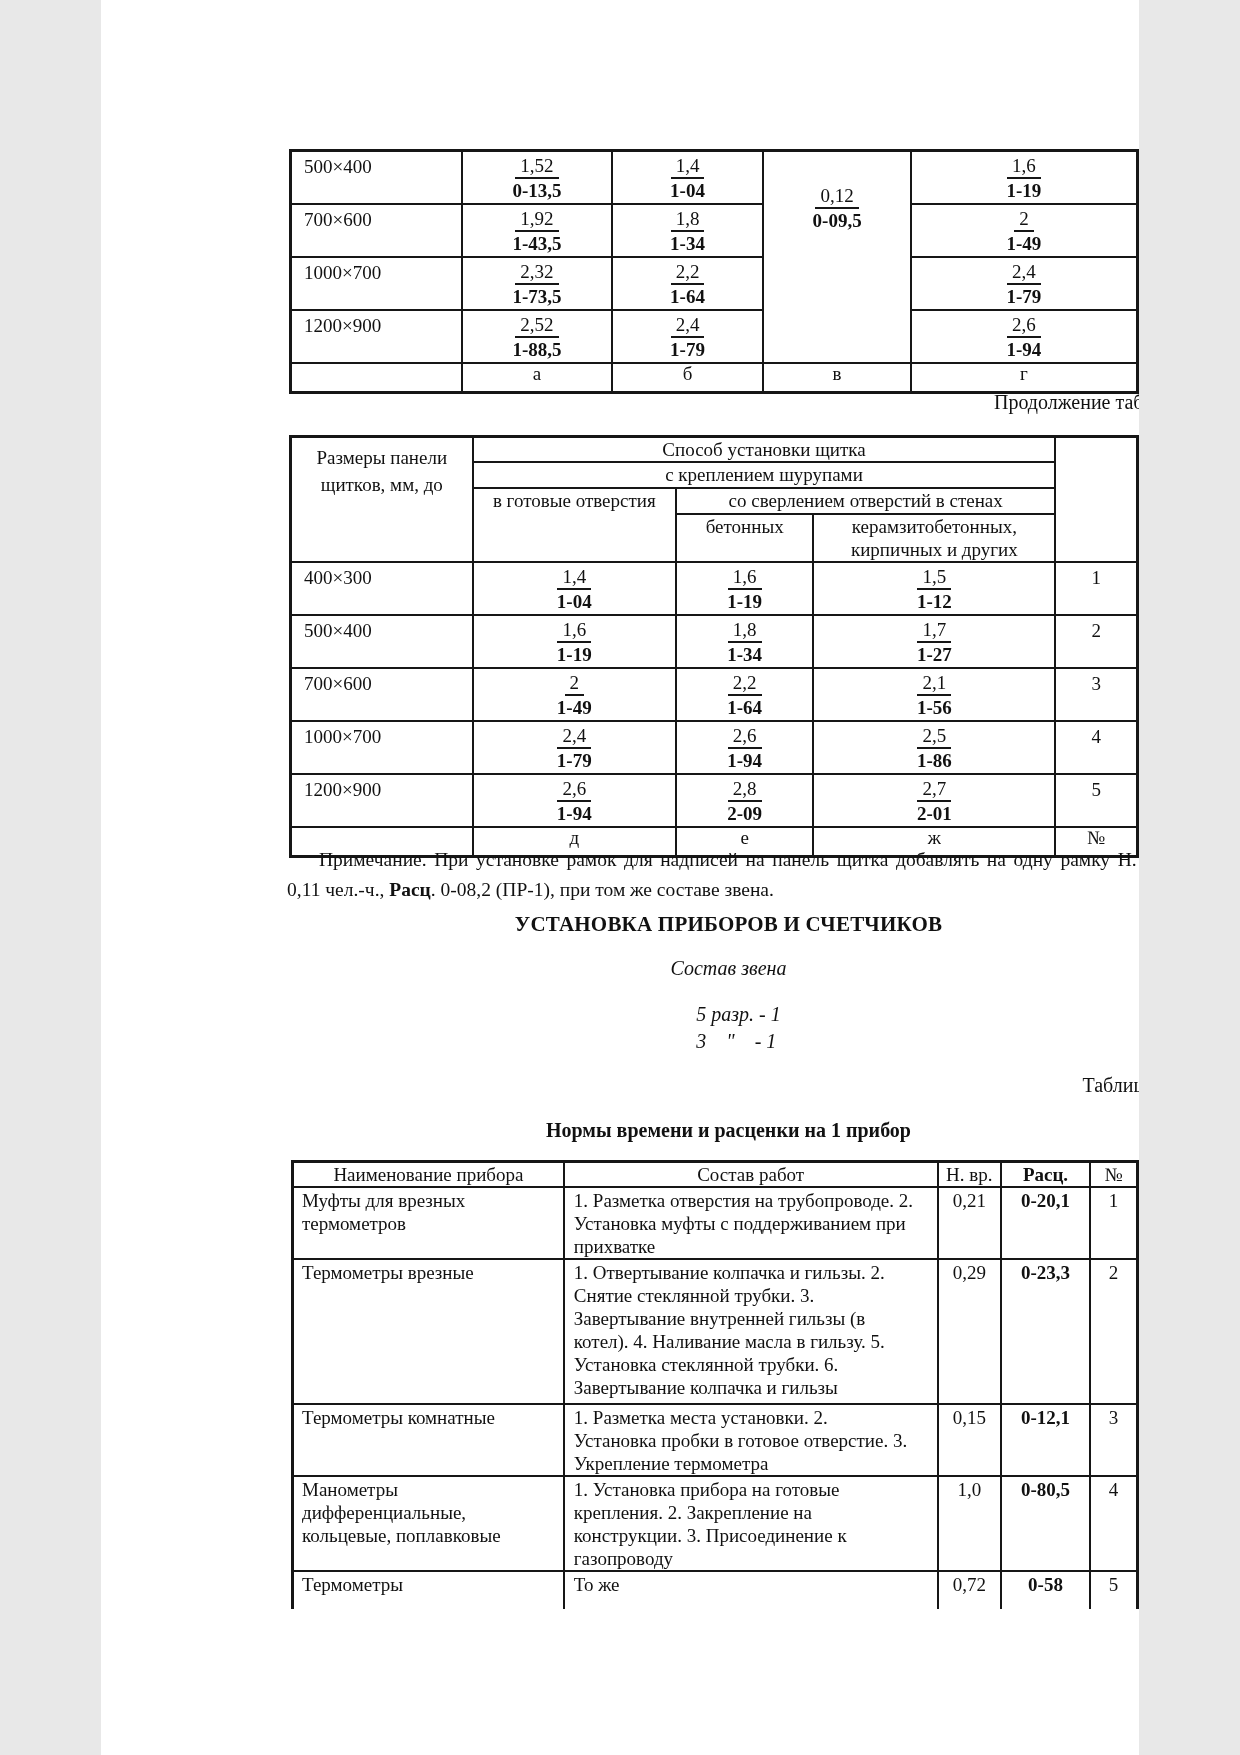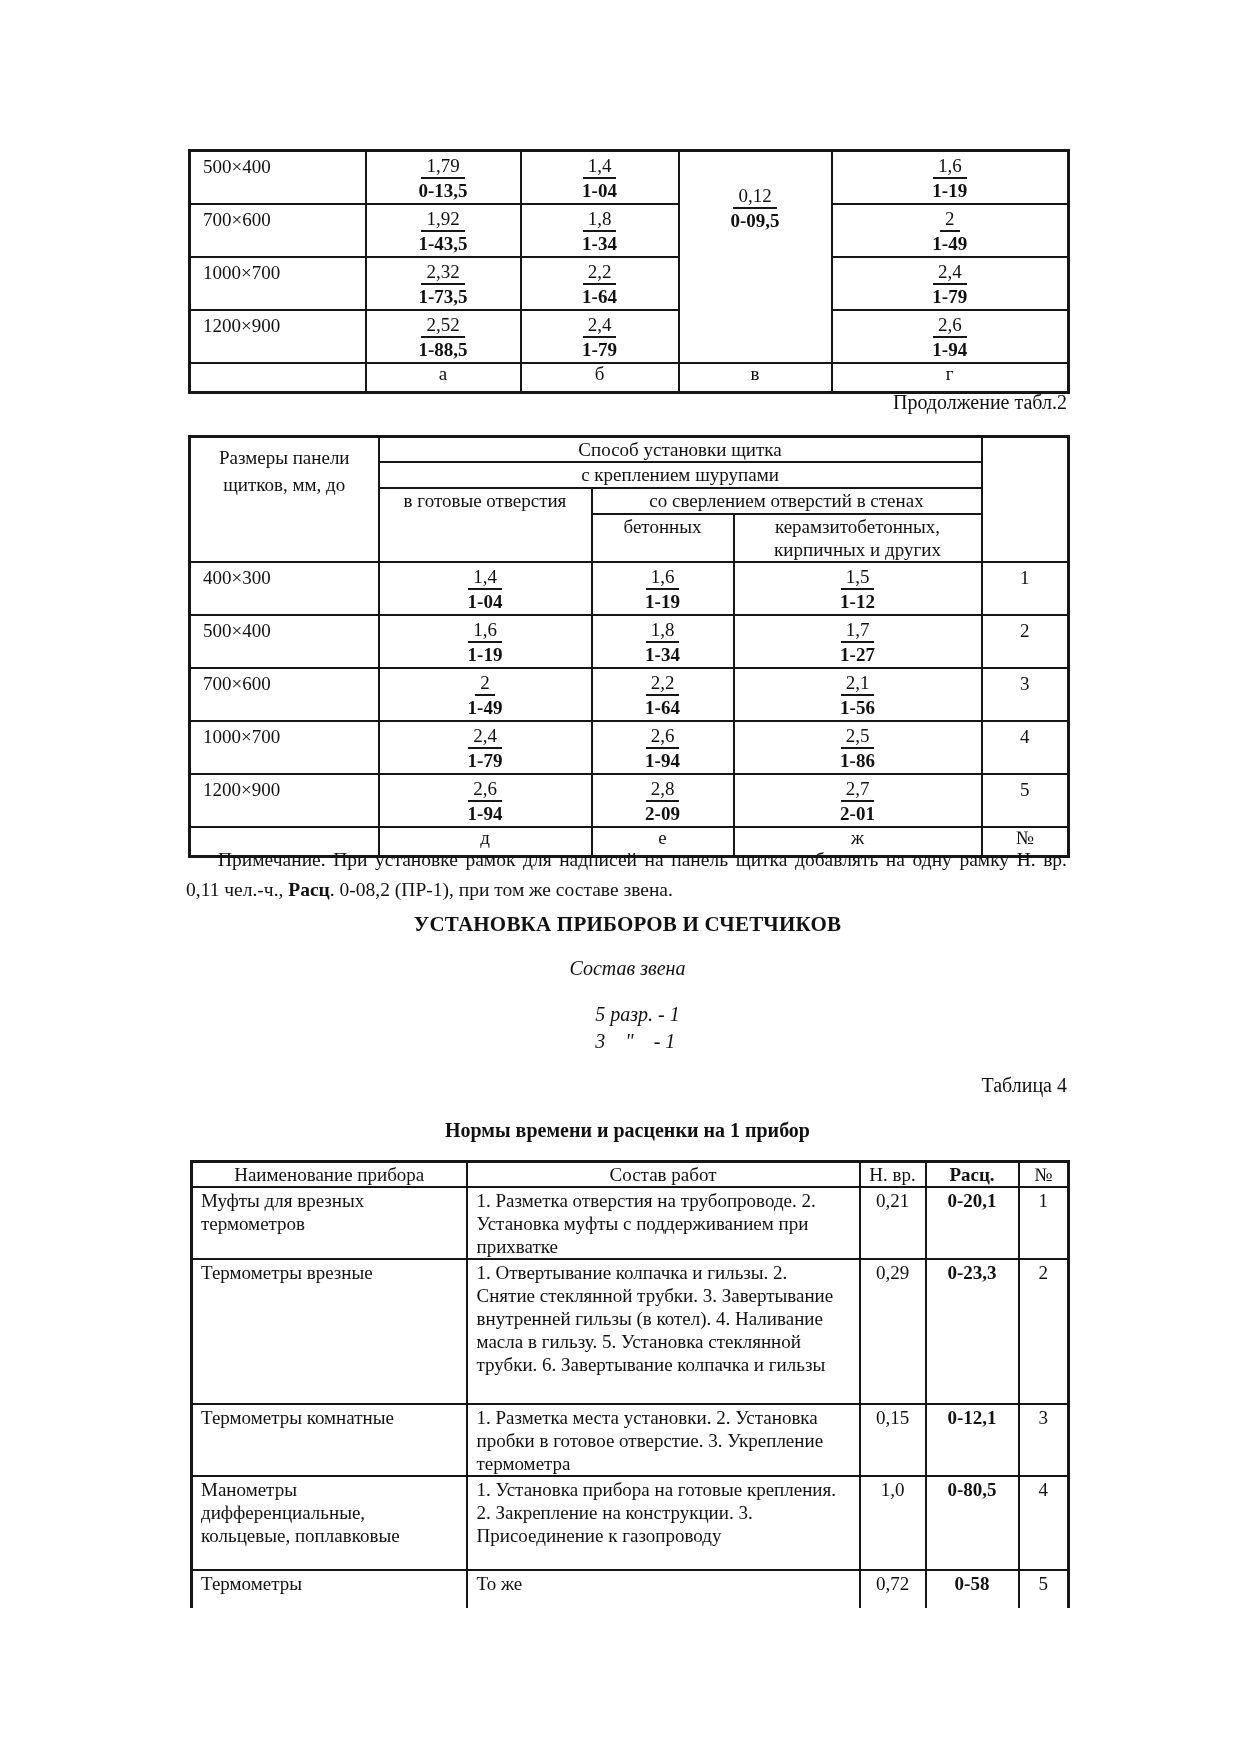--- a/index.html
+++ b/index.html
@@ -1,17 +1,17 @@
 <!DOCTYPE html>
 <html lang="ru"><head>
 <meta charset="utf-8">
 <style>
   html,body{margin:0;padding:0;background:#e8e8e8;}
   .page{
-    position:relative;width:1240px;height:1755px;background:#ffffff;
+    position:relative;width:1038px;height:1755px;background:#ffffff;
     font-family:"Liberation Serif","DejaVu Serif",serif;color:#111;
     margin:0 auto;overflow:hidden;
   }
   .abs{position:absolute;}
   table{border-collapse:collapse;table-layout:fixed;}
   .grid{border:3px solid #161616;}
   .grid td{border:2px solid #161616;vertical-align:top;font-size:19px;overflow:hidden;}
   
   .sz{text-align:left;padding:4px 4px 0 12px;}
   .fc{text-align:center;padding-top:3px;}
@@ -61,21 +61,21 @@
         <col style="width:176px">
         <col style="width:155px">
         <col style="width:158px">
         <col style="width:153px">
         <col style="width:237px">
       </colgroup>
     <tbody>
       <tr class="r-data">
         <td class="sz">500×400</td>
         <td class="fc">
-          <span class="num">1,79</span>
+          <span class="num">1,52</span>
           <span class="den">0-13,5</span>
         </td>
         <td class="fc">
           <span class="num">1,4</span>
           <span class="den">1-04</span>
         </td>
         <td class="fc vmerge" rowspan="4">
           <span class="num">0,12</span>
           <span class="den">0-09,5</span>
         </td>

